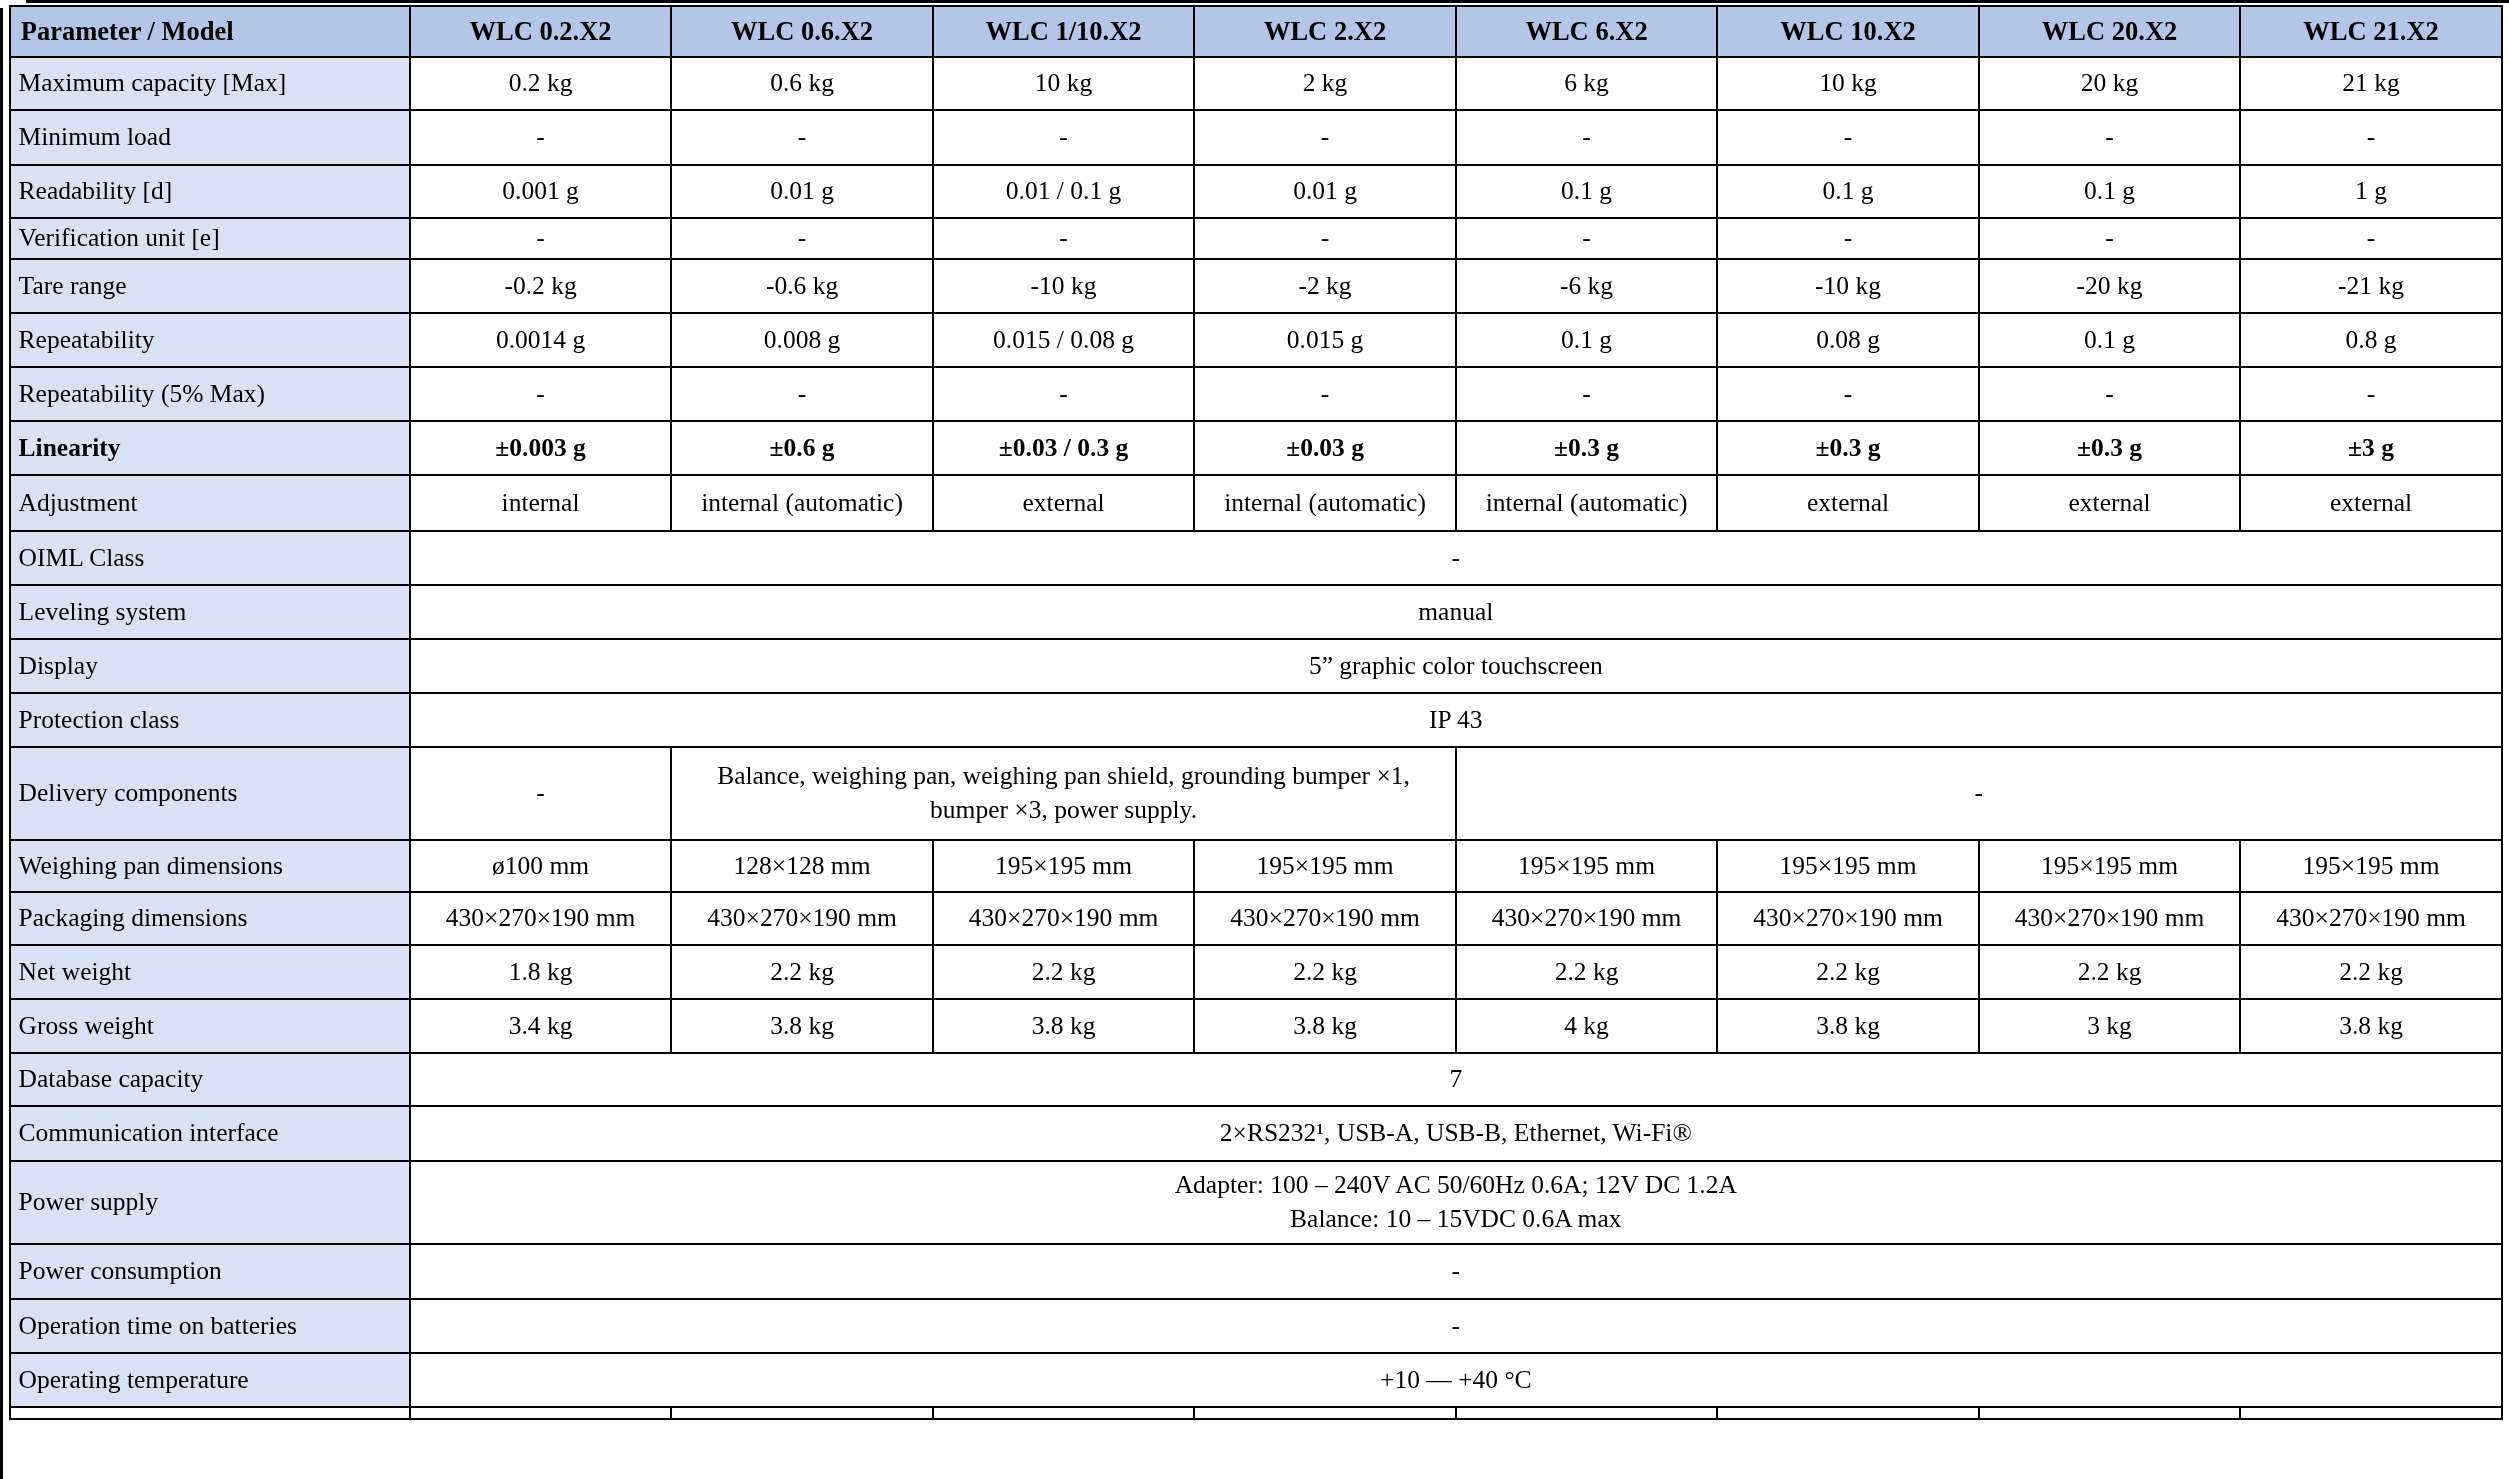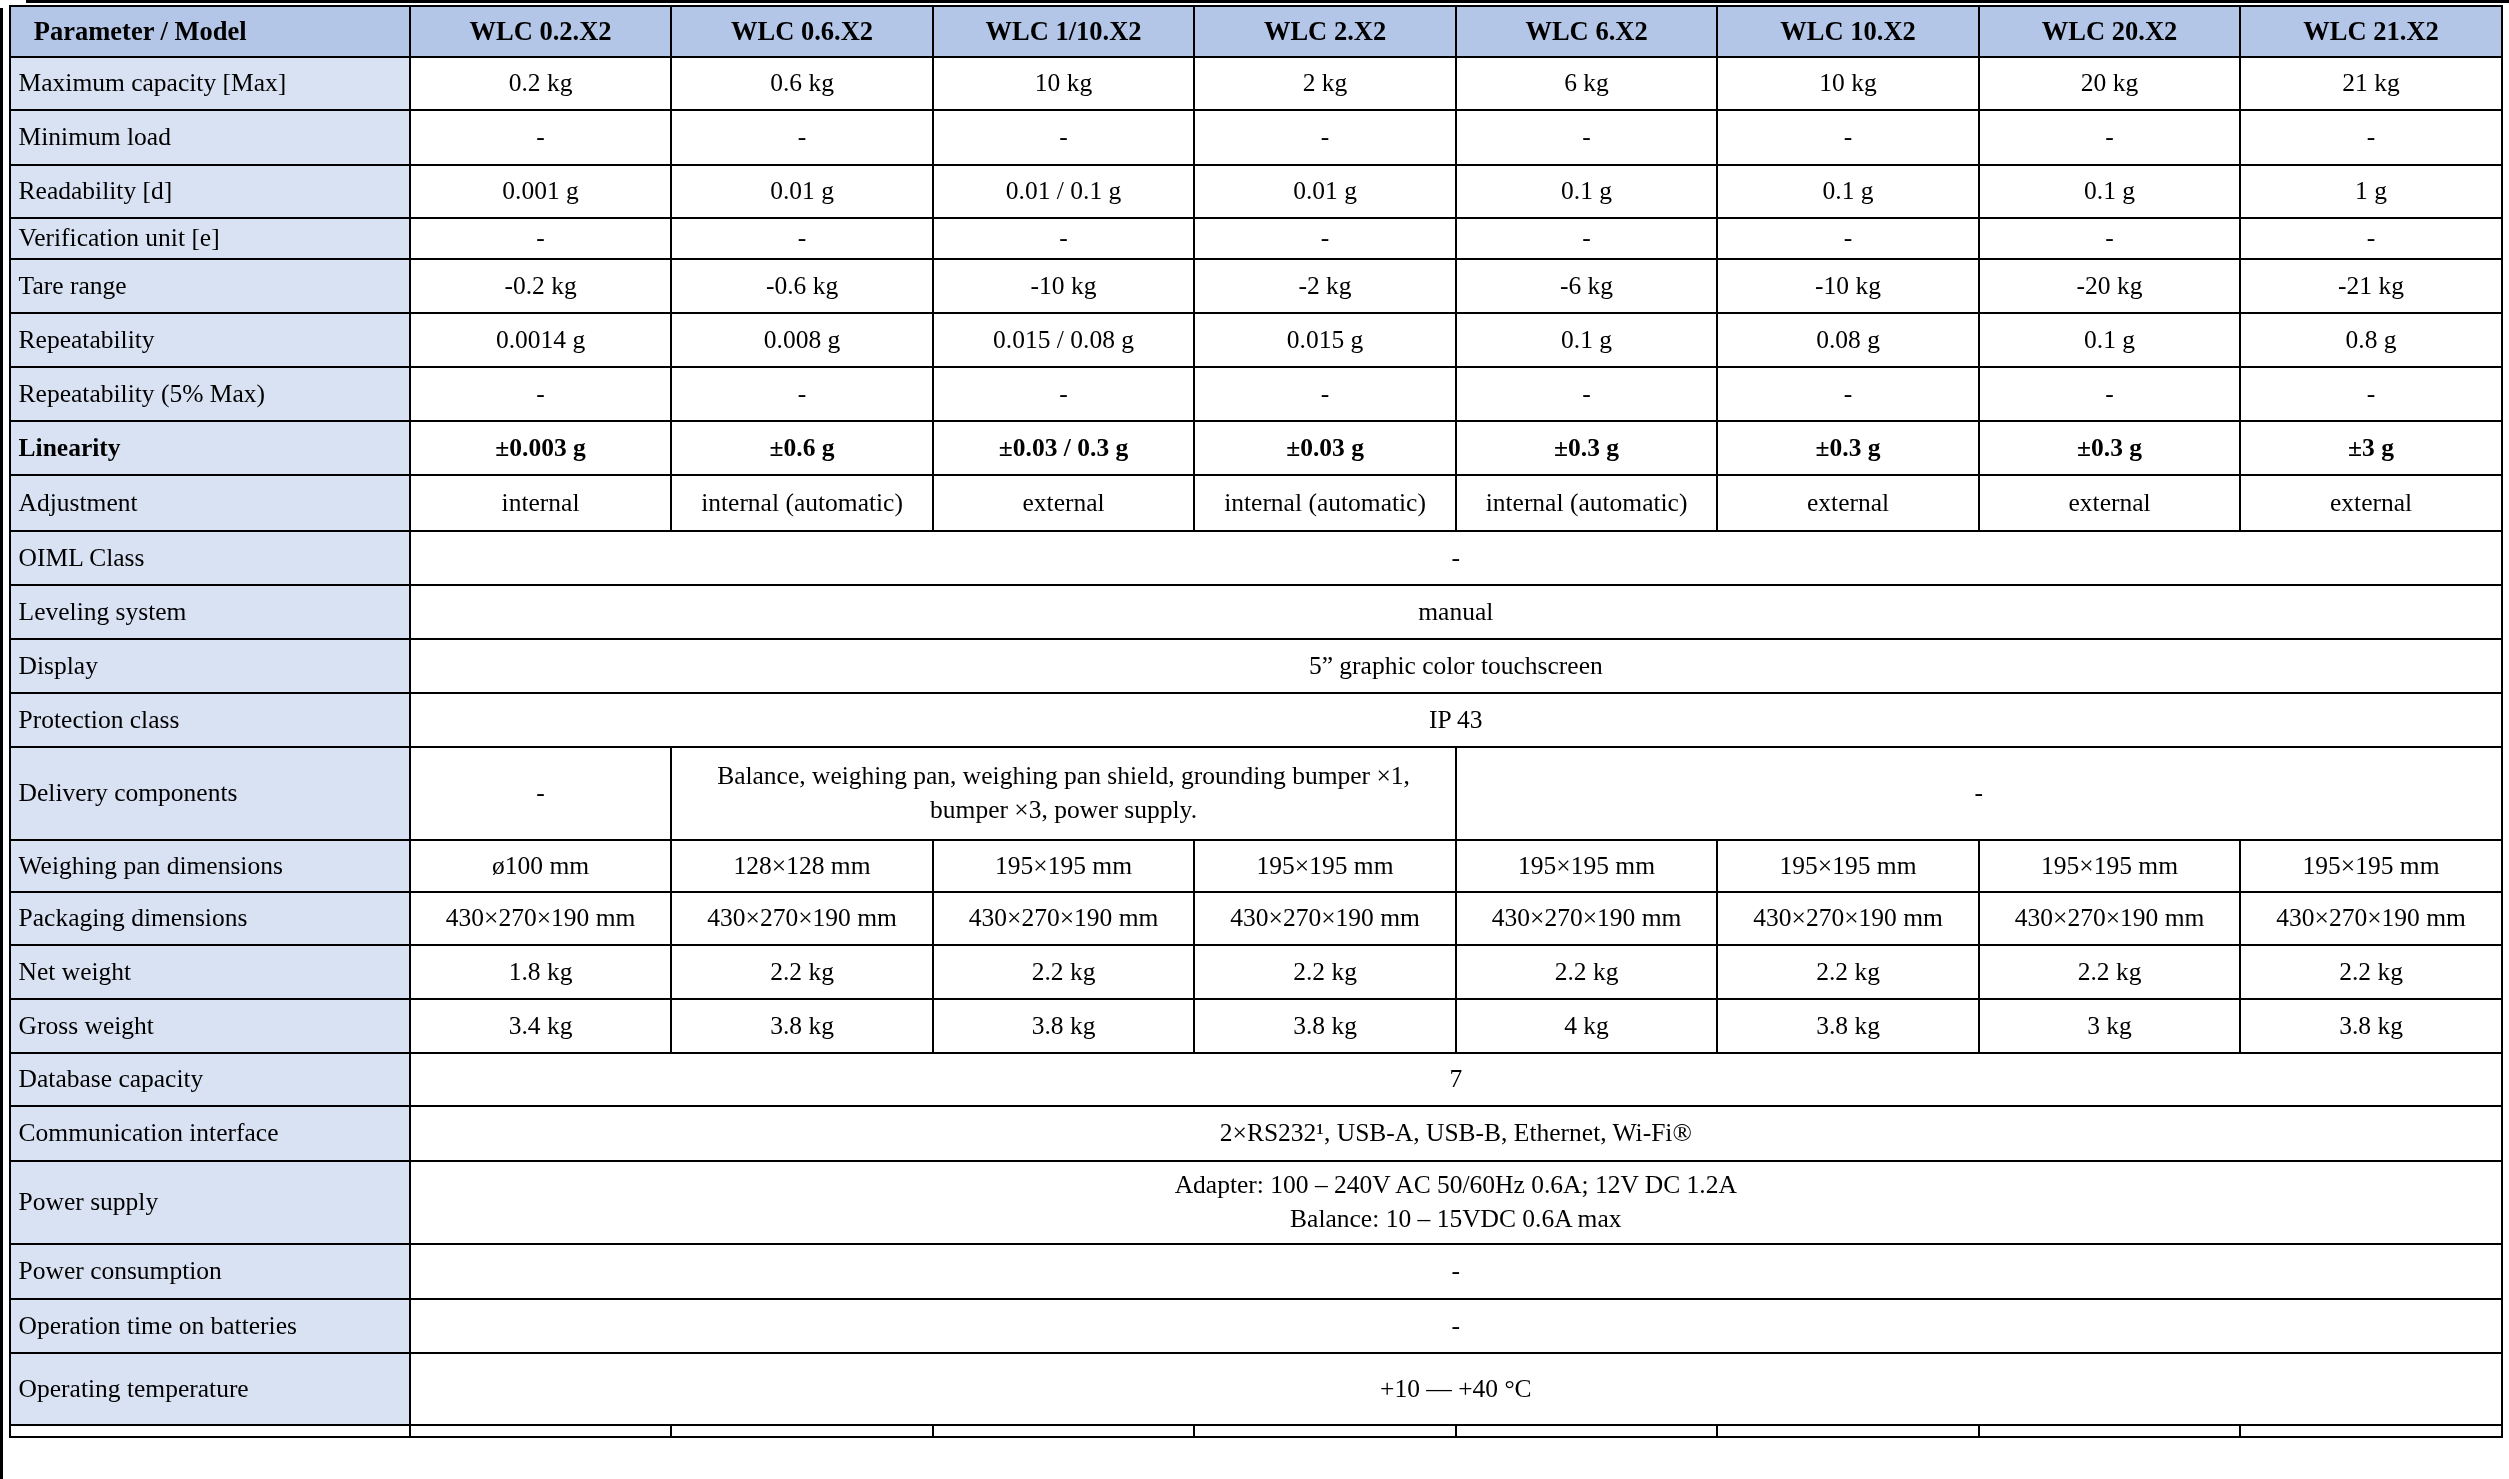--- a/index.html
+++ b/index.html
@@ -46,21 +46,21 @@
   thead th {
     background: var(--header-bg);
     font-weight: bold;
     font-size: 26.5px;
     height: 51px;
     text-align: center;
     padding: 0 3.9px;
   }
   thead th.param-header {
     text-align: left;
-    padding-left: 23px;
+    padding-left: 10px;
     margin-top: 20px;
   }
   td.row-label {
     background: var(--label-bg);
     text-align: left;
     padding-left: 7.8px;
     padding-right: 3.9px;
     font-size: 25.5px;
   }
   td.value {
@@ -285,21 +285,21 @@
 Balance: 10 – 15VDC 0.6A max</td>
         </tr>
         <tr style="height: 55px;">
           <td class="row-label">Power consumption</td>
           <td class="value" colspan="8">-</td>
         </tr>
         <tr style="height: 54px;">
           <td class="row-label">Operation time on batteries</td>
           <td class="value" colspan="8">-</td>
         </tr>
-        <tr style="height: 72px; padding-left: 44px;">
+        <tr style="height: 54px; padding-left: 44px;">
           <td class="row-label">Operating temperature</td>
           <td class="value" colspan="8">+10 — +40 °C</td>
         </tr>
         <tr style="height: 11.8px;">
           <td class="value"></td>
           <td class="value"></td>
           <td class="value"></td>
           <td class="value"></td>
           <td class="value"></td>
           <td class="value"></td>

